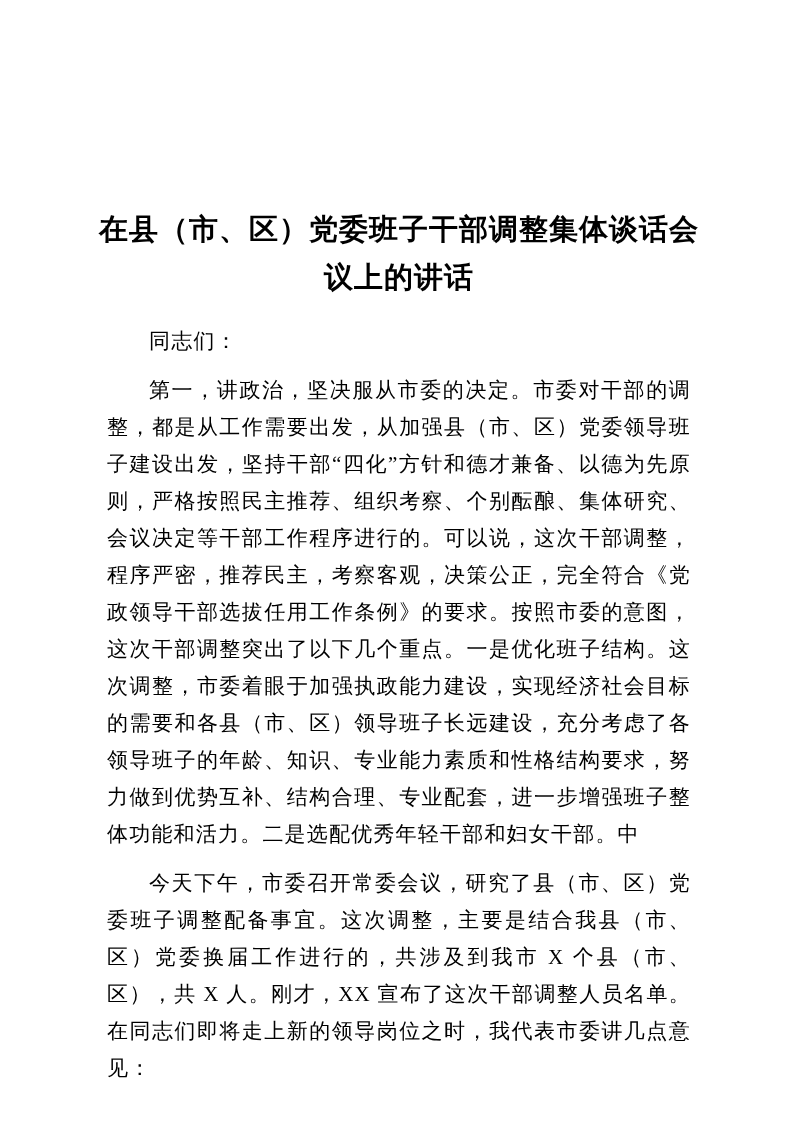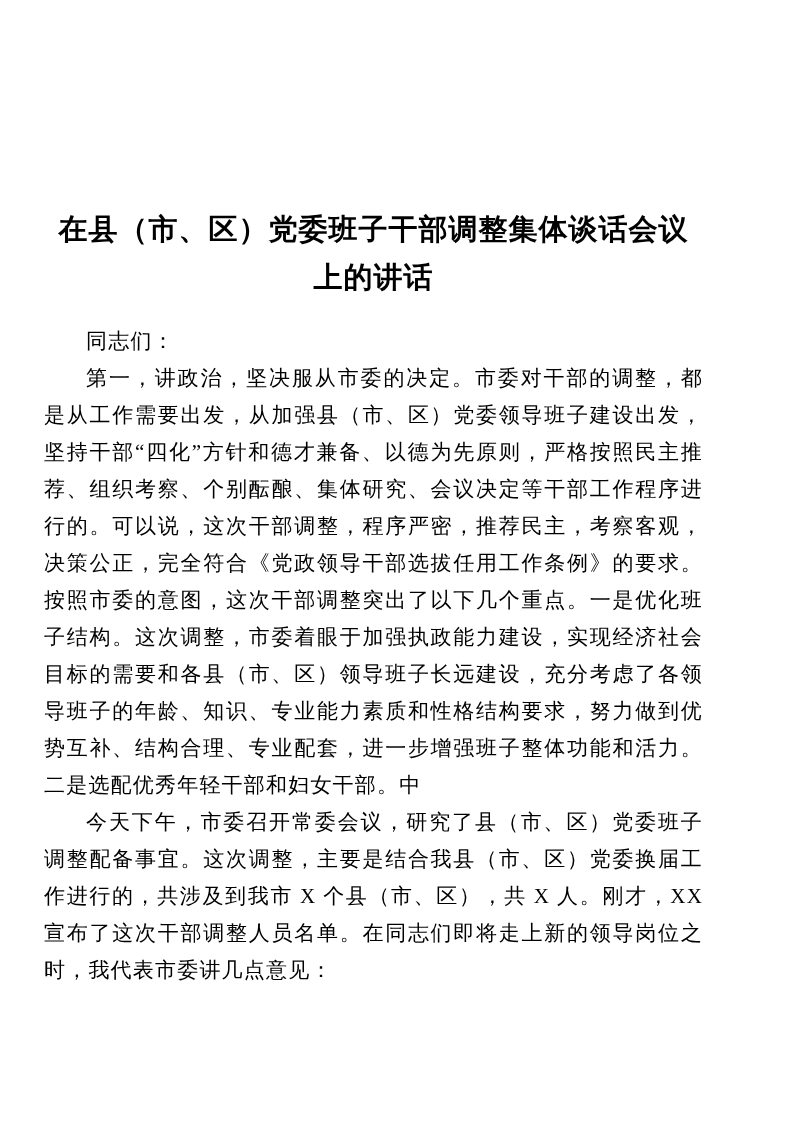--- a/index.html
+++ b/index.html
@@ -11,34 +11,34 @@
     position: relative;
     width: 793px;
     height: 1122px;
     margin: 0 auto;
     background: #ffffff;
     overflow: hidden;
     box-sizing: border-box;
   }
   .content {
     box-sizing: border-box;
-    padding: 205px 90px 0 44px;
+    padding: 205px 90px 0 95px;
   }
   .doc-title {
     margin: 0 0 22px 0;
     font-family: "Liberation Sans", "DejaVu Sans", sans-serif;
     font-weight: 700;
     font-size: 29px;
     line-height: 48px;
     letter-spacing: 1px;
     text-align: center;
     color: #000000;
   }
   .para {
-    margin: 0;
+    margin: 12px;
     font-family: "Liberation Serif", "DejaVu Serif", serif;
     font-size: 21px;
     line-height: 37px;
     letter-spacing: 1.2px;
     text-align: justify;
     text-indent: 2em;
     color: #000000;
     word-break: break-all;
   }
 </style>

